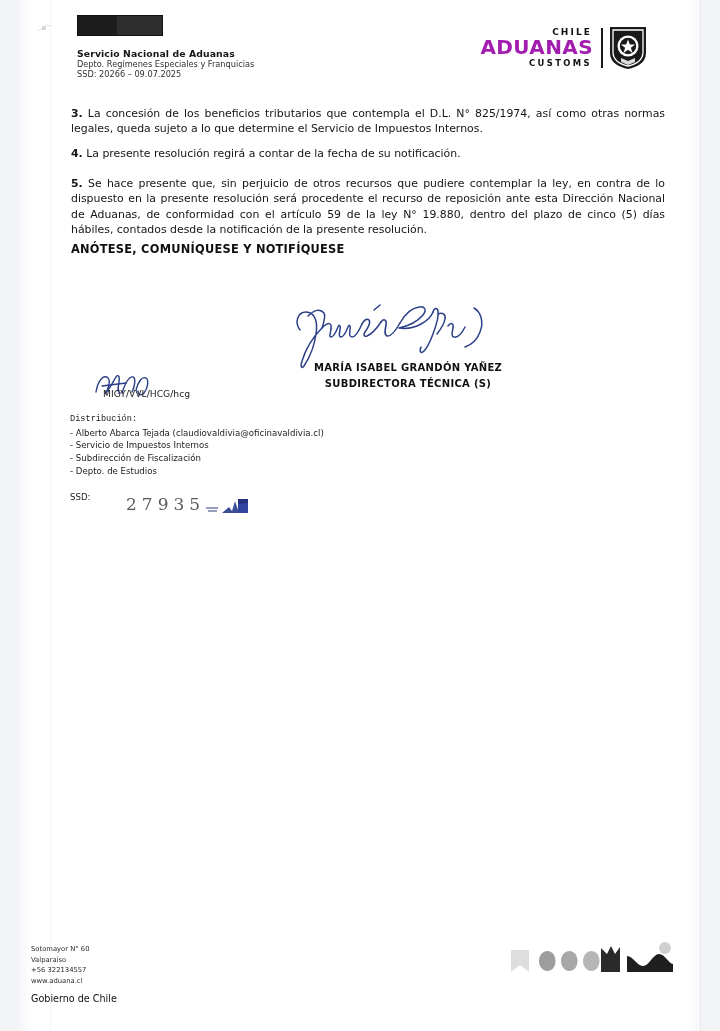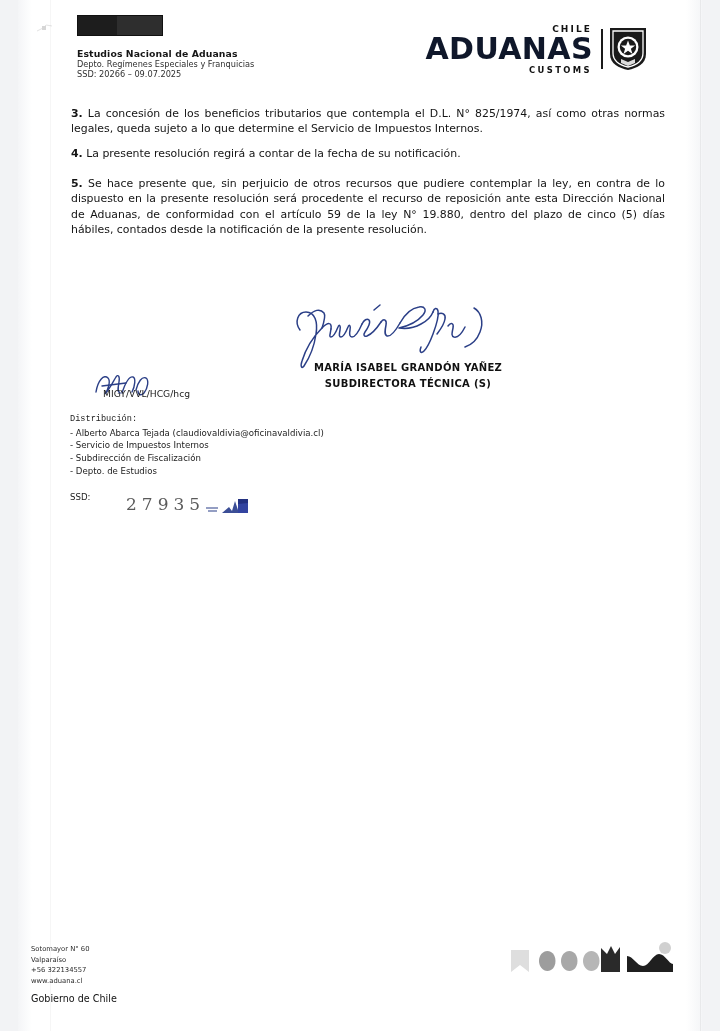--- a/index.html
+++ b/index.html
@@ -96,24 +96,24 @@
   }
   .aduanas-chile {
     font-size: 9px;
     font-weight: bold;
     letter-spacing: 2.1px;
     color: #121212;
     margin-bottom: 1px;
     margin-right: 1px;
   }
   .aduanas-main {
-    font-size: 30px;
+    font-size: 20px;
     font-weight: bold;
     letter-spacing: .4px;
-    color: #0f172a;
+    color: #a21caf;
     line-height: .95;
   }
   .aduanas-customs {
     font-size: 8.4px;
     font-weight: bold;
     letter-spacing: 2.4px;
     color: #121212;
     margin-top: 2px;
     margin-right: 1px;
   }
@@ -263,21 +263,21 @@
   <div class="fold-line fold-b"></div>
 
   <svg class="scan-artifact" viewBox="0 0 18 14">
     <path d="M1 9 L7 6 L10 3 L16 4" stroke="#9a9a9a" stroke-width="0.8" fill="none"></path>
     <rect x="6" y="4" width="4" height="4" fill="#8d8d8d"></rect>
   </svg>
 
   <div class="redaction-bar"></div>
 
   <div class="org-block">
-    <div class="org-name">Estudios Nacional de Aduanas</div>
+    <div class="org-name">Servicio Nacional de Aduanas</div>
     <div class="org-dept">Depto. Regímenes Especiales y Franquicias</div>
     <div class="org-ssd">SSD: 20266 – 09.07.2025</div>
   </div>
 
   <div class="aduanas-logo">
     <div class="aduanas-words">
       <div class="aduanas-chile">CHILE</div>
       <div class="aduanas-main">ADUANAS</div>
       <div class="aduanas-customs">CUSTOMS</div>
     </div>
@@ -300,20 +300,21 @@
   <div class="body-text p4">
     <b>4.</b>
     <span>La presente resolución regirá a contar de la fecha de su notificación.</span>
   </div>
 
   <div class="body-text p5">
     <b>5.</b>
     <span>Se hace presente que, sin perjuicio de otros recursos que pudiere contemplar la ley, en contra de lo dispuesto en la presente resolución será procedente el recurso de reposición ante esta Dirección Nacional de Aduanas, de conformidad con el artículo 59 de la ley N° 19.880, dentro del plazo de cinco (5) días hábiles, contados desde la notificación de la presente resolución.</span>
   </div>
 
+  <div class="anotese">ANÓTESE, COMUNÍQUESE Y NOTIFÍQUESE</div>
 
   <svg class="signature-graphic" viewBox="0 0 200 78">
     <g fill="none" stroke="#2b3f87" stroke-width="1.5" stroke-linecap="round" stroke-linejoin="round">
       <path d="M12 38 C6 30 10 20 18 20 C27 20 30 30 28 42 C26 56 20 68 16 74 C14 77 12 75 14 69 C18 56 26 44 34 36 C40 30 44 30 43 37"></path>
       <path d="M20 24 C26 18 32 16 36 21 C38 24 36 30 34 36"></path>
       <path d="M43 37 C42 43 41 45 43 45 C46 45 48 40 50 35 C51 32 53 33 52 38 C51 43 51 45 53 45 C56 45 58 40 60 35 C61 32 63 33 62 38 C61 43 62 45 64 45 C68 45 71 39 74 32"></path>
       <path d="M74 32 C76 28 79 26 81 28 C83 30 80 36 77 40 C75 43 76 45 79 44 C84 42 89 36 93 30"></path>
       <path d="M86 18 L92 13"></path>
       <path d="M93 30 C96 26 99 28 98 33 C97 38 96 43 99 44 C103 45 108 38 112 31"></path>
       <path d="M112 31 C117 22 124 16 131 15 C137 14 139 18 135 23 C130 29 120 34 111 36 C118 37 126 36 133 32 C139 29 143 25 145 20"></path>

